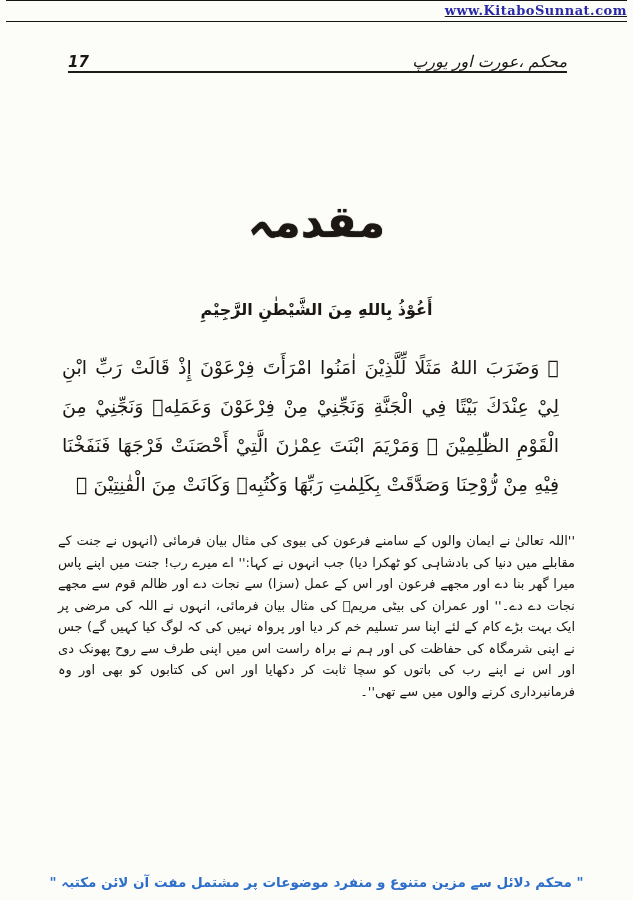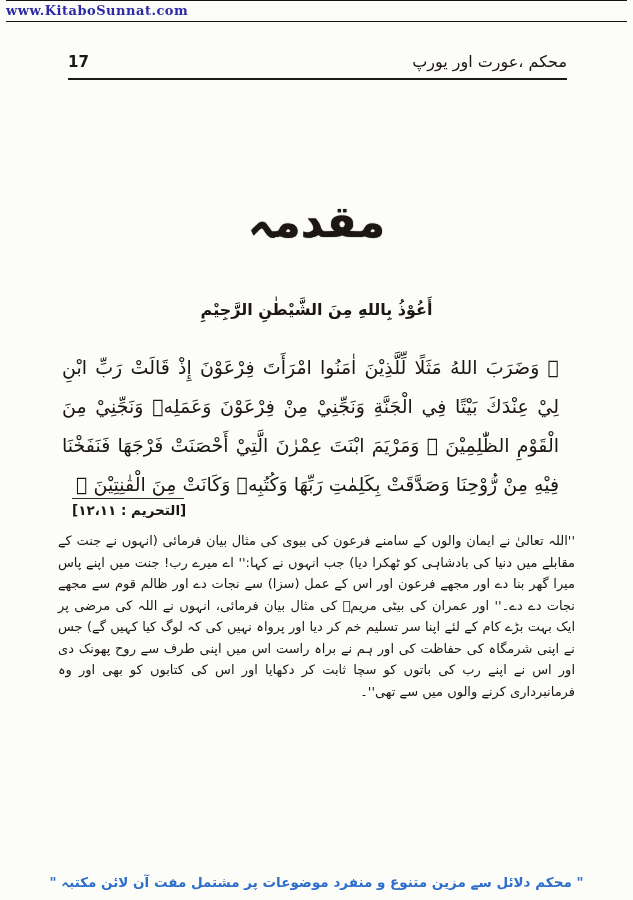--- a/index.html
+++ b/index.html
@@ -15,21 +15,22 @@
   .scan-page {
     position: absolute;
     inset: 0;
     background: #fcfcf8;
   }
 
   
   .top-band {
     position: absolute;
     top: 0; left: 6px; right: 6px;
-    text-align: left;
+    text-align: right;
+    text-decoration: underline;
   }
   .rule { border-top: 1.6px solid #141414; height: 0; }
   .top-url {
     display: block;
     padding: 2px 0 3px;
     color: #2a2aa8;
     font-size: 13px;
     font-weight: bold;
     letter-spacing: .5px;
     text-decoration: none;
@@ -37,21 +38,22 @@
   }
 
   
   .page-head {
     position: absolute;
     top: 52px; left: 68px; right: 66px;
     display: flex;
     justify-content: space-between;
     align-items: flex-end;
     border-bottom: 2px solid #1b1b1b;
-    padding-bottom: 7px;
+    padding-bottom: 0;
+    font-style: italic;
   }
   .page-number {
     font-size: 15px;
     font-weight: bold;
   }
   .book-title {
     font-size: 16px;
     direction: rtl;
     font-weight: 500;
   }
@@ -144,22 +146,18 @@
     <span class="page-number">17</span>
     <span class="book-title" dir="rtl" lang="ur">محکم ،عورت اور یورپ</span>
   </div>
 
   <div class="chapter-heading" dir="rtl" lang="ur">مقدمہ</div>
 
   <div class="taawwuz" dir="rtl" lang="ar">أَعُوْذُ بِاللهِ مِنَ الشَّيْطٰنِ الرَّجِيْمِ</div>
 
   <div class="quran-verse" dir="rtl" lang="ar">﴿ وَضَرَبَ اللهُ مَثَلًا لِّلَّذِيْنَ اٰمَنُوا امْرَأَتَ فِرْعَوْنَ إِذْ قَالَتْ رَبِّ ابْنِ لِيْ عِنْدَكَ بَيْتًا فِي الْجَنَّةِ وَنَجِّنِيْ مِنْ فِرْعَوْنَ وَعَمَلِهٖ وَنَجِّنِيْ مِنَ الْقَوْمِ الظّٰلِمِيْنَ ۞ وَمَرْيَمَ ابْنَتَ عِمْرٰنَ الَّتِيْ أَحْصَنَتْ فَرْجَهَا فَنَفَخْنَا فِيْهِ مِنْ رُّوْحِنَا وَصَدَّقَتْ بِكَلِمٰتِ رَبِّهَا وَكُتُبِهٖ وَكَانَتْ مِنَ الْقٰنِتِيْنَ ﴾</div>
 
-  <div class="reference-block">
-    <div class="reference-divider"></div>
-    <div class="verse-reference" dir="rtl" lang="ar">[التحریم : ۱۲،۱۱]</div>
-  </div>
 
   <div class="translation" dir="rtl" lang="ur">''اللہ تعالیٰ نے ایمان والوں کے سامنے فرعون کی بیوی کی مثال بیان فرمائی (انہوں نے جنت کے مقابلے میں دنیا کی بادشاہی کو ٹھکرا دیا) جب انہوں نے کہا:'' اے میرے رب! جنت میں اپنے پاس میرا گھر بنا دے اور مجھے فرعون اور اس کے عمل (سزا) سے نجات دے اور ظالم قوم سے مجھے نجات دے دے۔'' اور عمران کی بیٹی مریمؑ کی مثال بیان فرمائی، انہوں نے اللہ کی مرضی پر ایک بہت بڑے کام کے لئے اپنا سر تسلیم خم کر دیا اور پرواہ نہیں کی کہ لوگ کیا کہیں گے) جس نے اپنی شرمگاہ کی حفاظت کی اور ہم نے براہ راست اس میں اپنی طرف سے روح پھونک دی اور اس نے اپنے رب کی باتوں کو سچا ثابت کر دکھایا اور اس کی کتابوں کو بھی اور وہ فرمانبرداری کرنے والوں میں سے تھی''۔</div>
 
   <div class="footer-note" dir="rtl" lang="ur">" محکم دلائل سے مزین متنوع و منفرد موضوعات پر مشتمل مفت آن لائن مکتبہ "</div>
 
 </div>
 
 </body></html>

